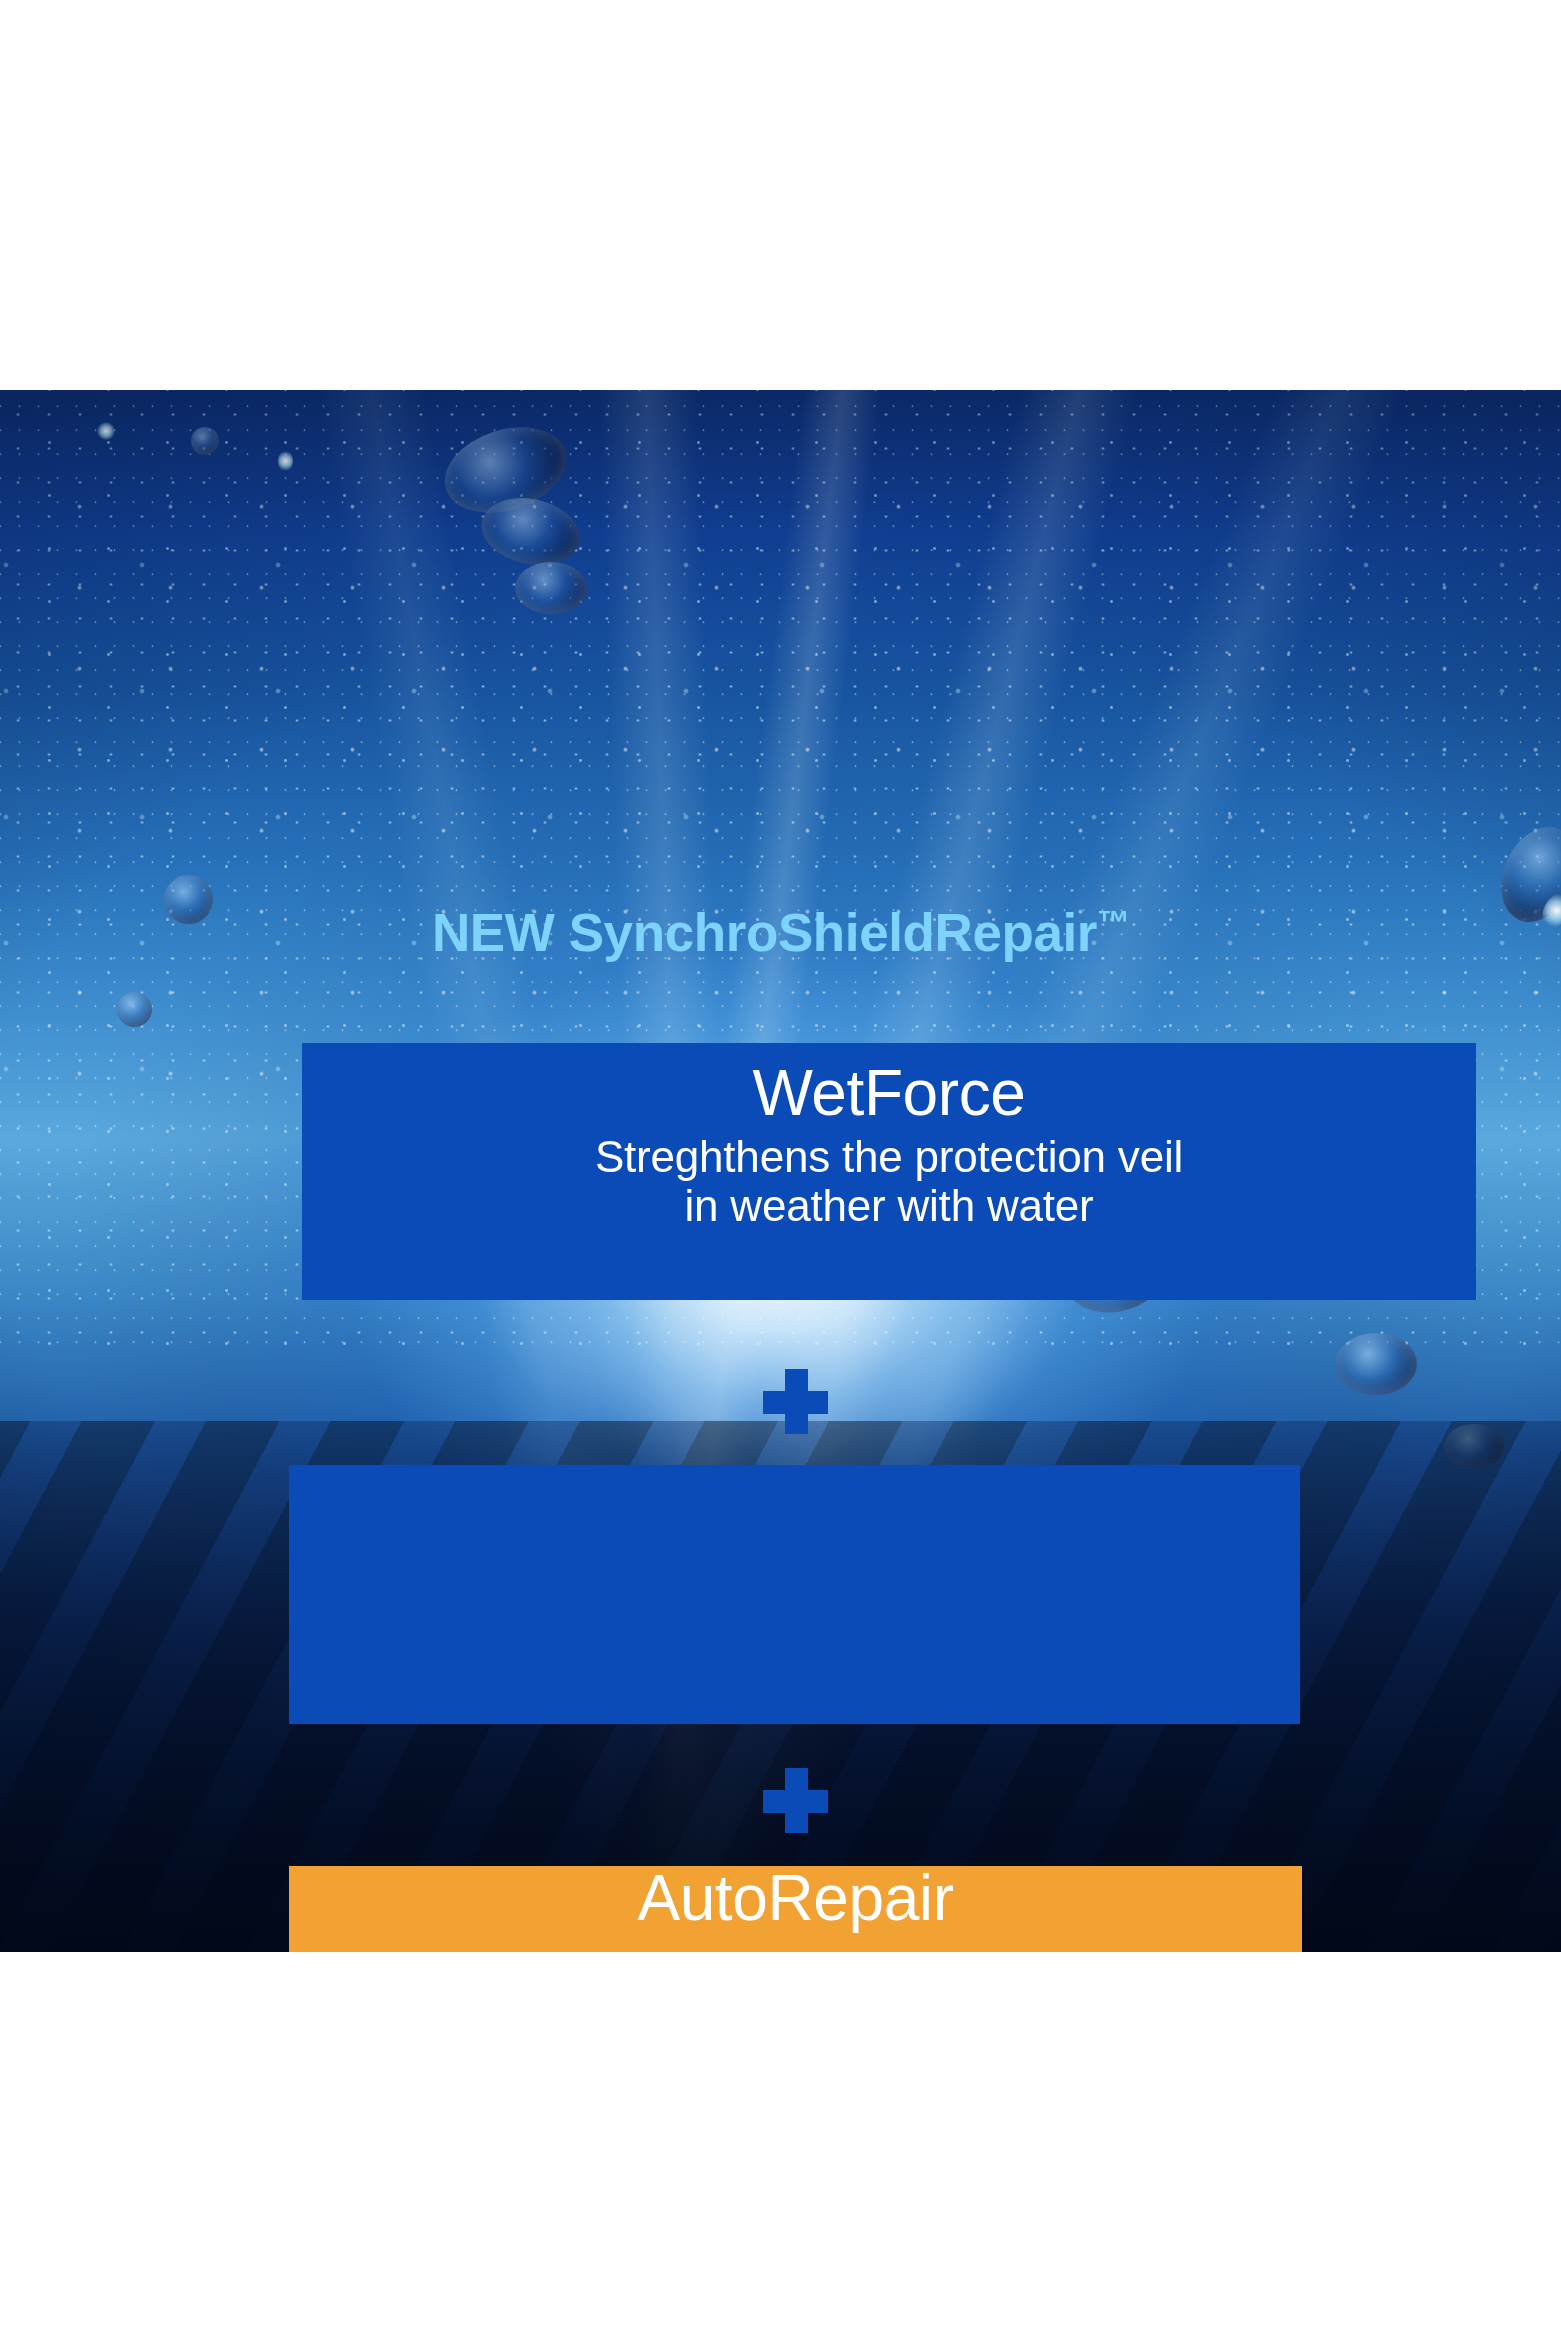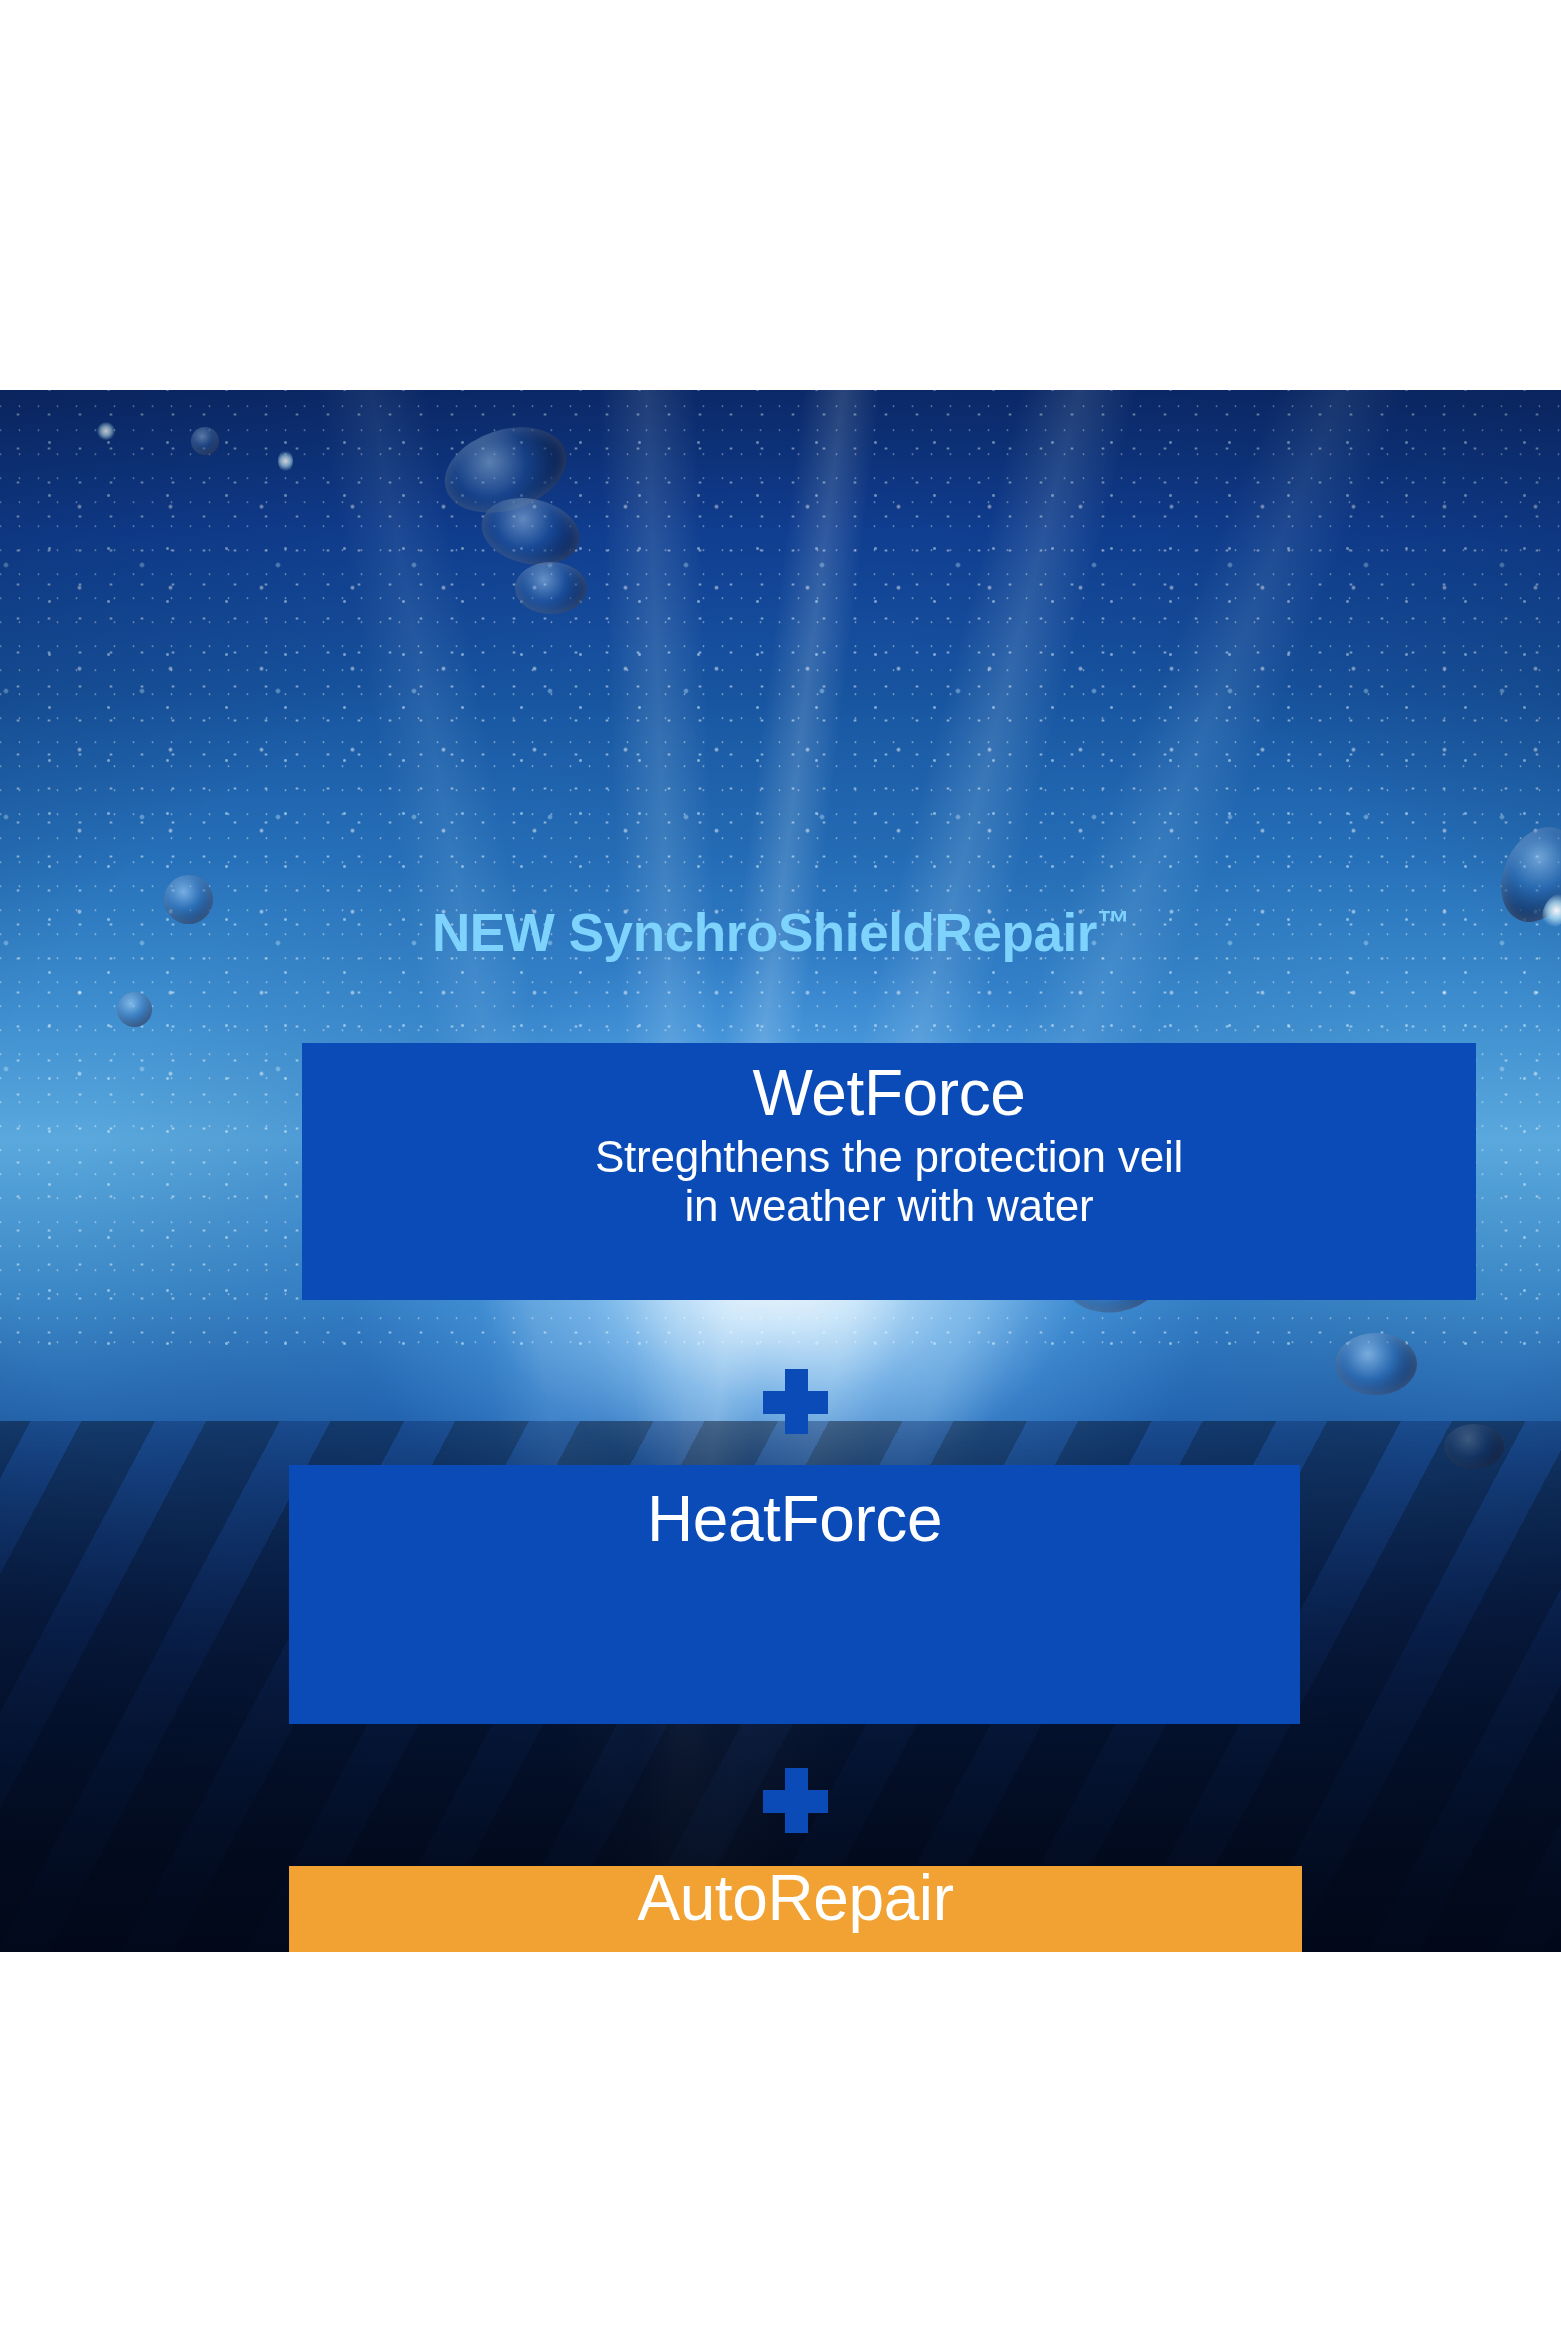--- a/index.html
+++ b/index.html
@@ -269,21 +269,20 @@
         <span class="ln">in weather with water</span>
       </div>
     </div>
 
     <div class="plus" id="plus-1">
       <i></i>
       <b></b>
     </div>
 
     <div class="card blue" id="card-heatforce">
-      <div class="card-title">HeatForce</div>
       <div class="card-desc">
       </div>
     </div>
 
     <div class="plus" id="plus-2">
       <i></i>
       <b></b>
     </div>
 
     <div class="card orange" id="card-autorepair">

